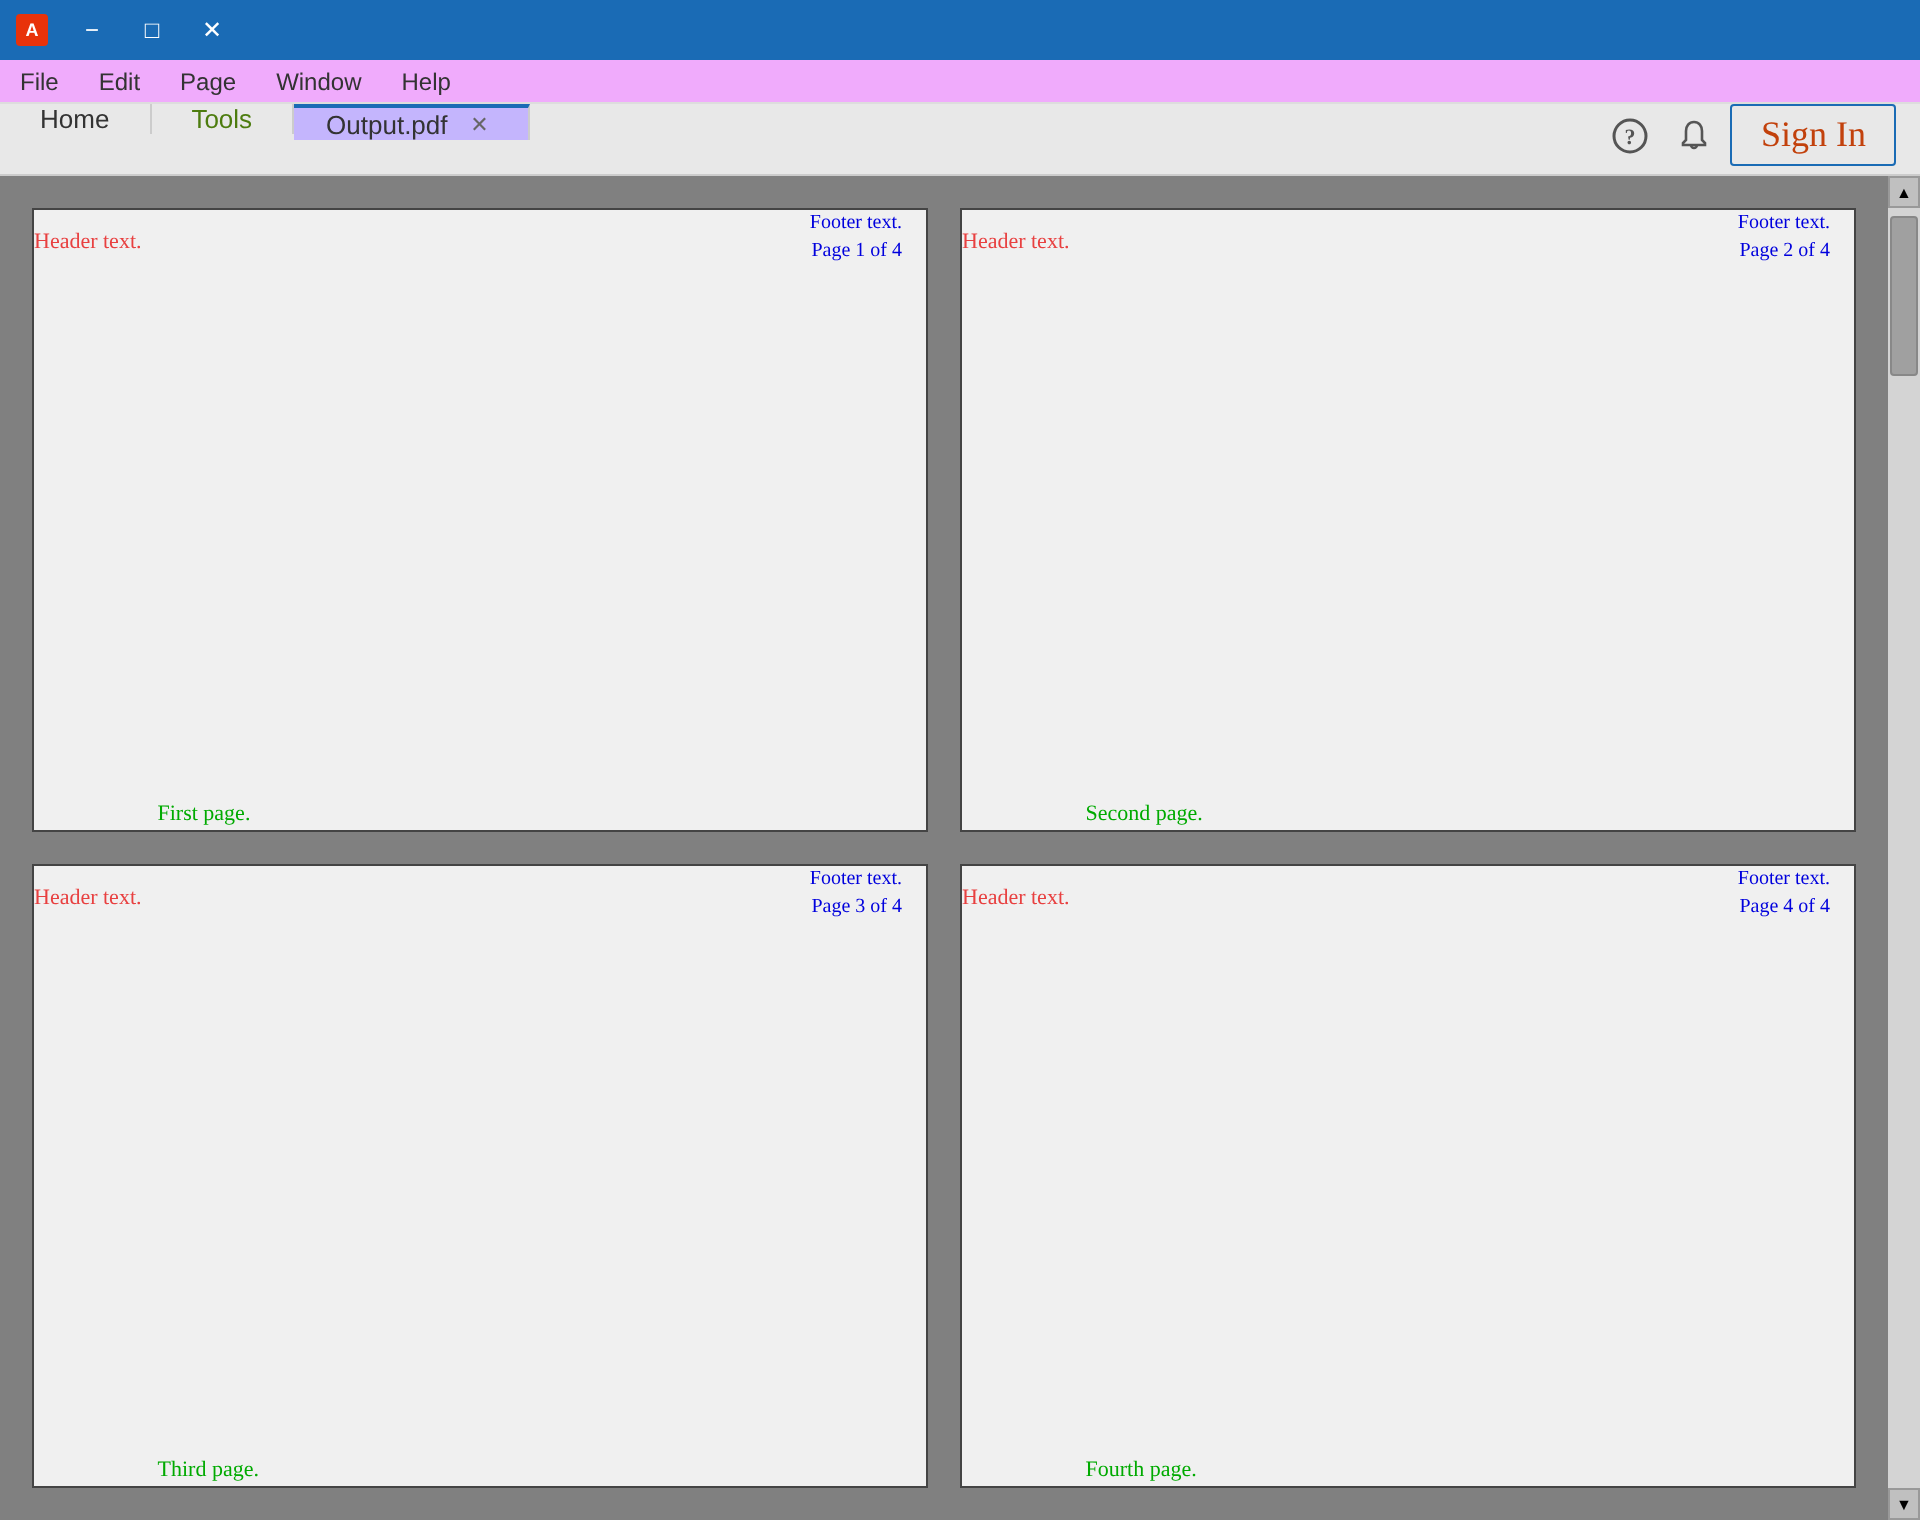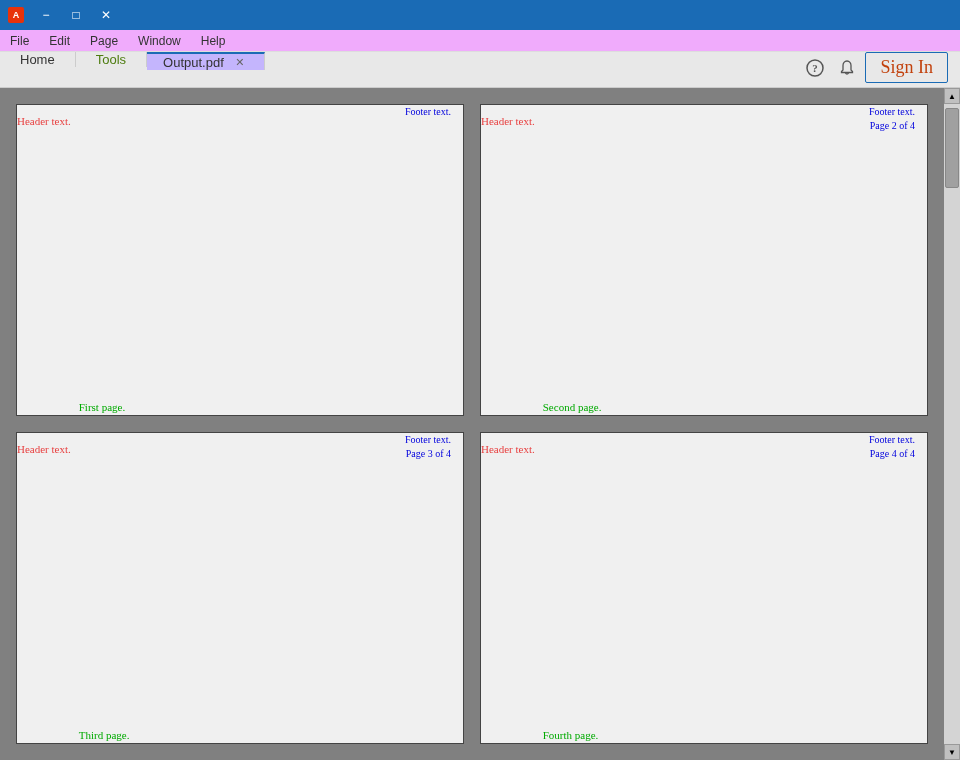--- a/index.html
+++ b/index.html
@@ -261,20 +261,21 @@
 
     <div class="pdf-page">
       <div class="page-header">Header text.</div>
       <div class="page-body-wrap">
         <div class="page-body-content">
           <span class="page-content-text">First page.</span>
         </div>
       </div>
       <div class="page-footer">
         <div>Footer text.</div>
+        <div>Page 1 of 4</div>
       </div>
     </div>
 
     <div class="pdf-page">
       <div class="page-header">Header text.</div>
       <div class="page-body-wrap">
         <div class="page-body-content">
           <span class="page-content-text">Second page.</span>
         </div>
       </div>

